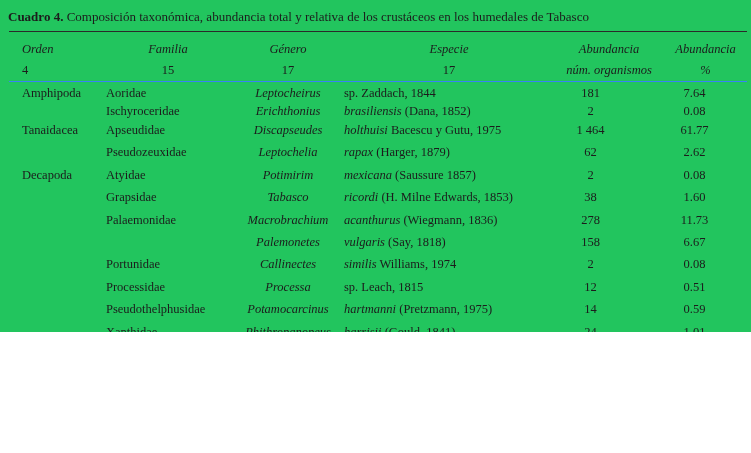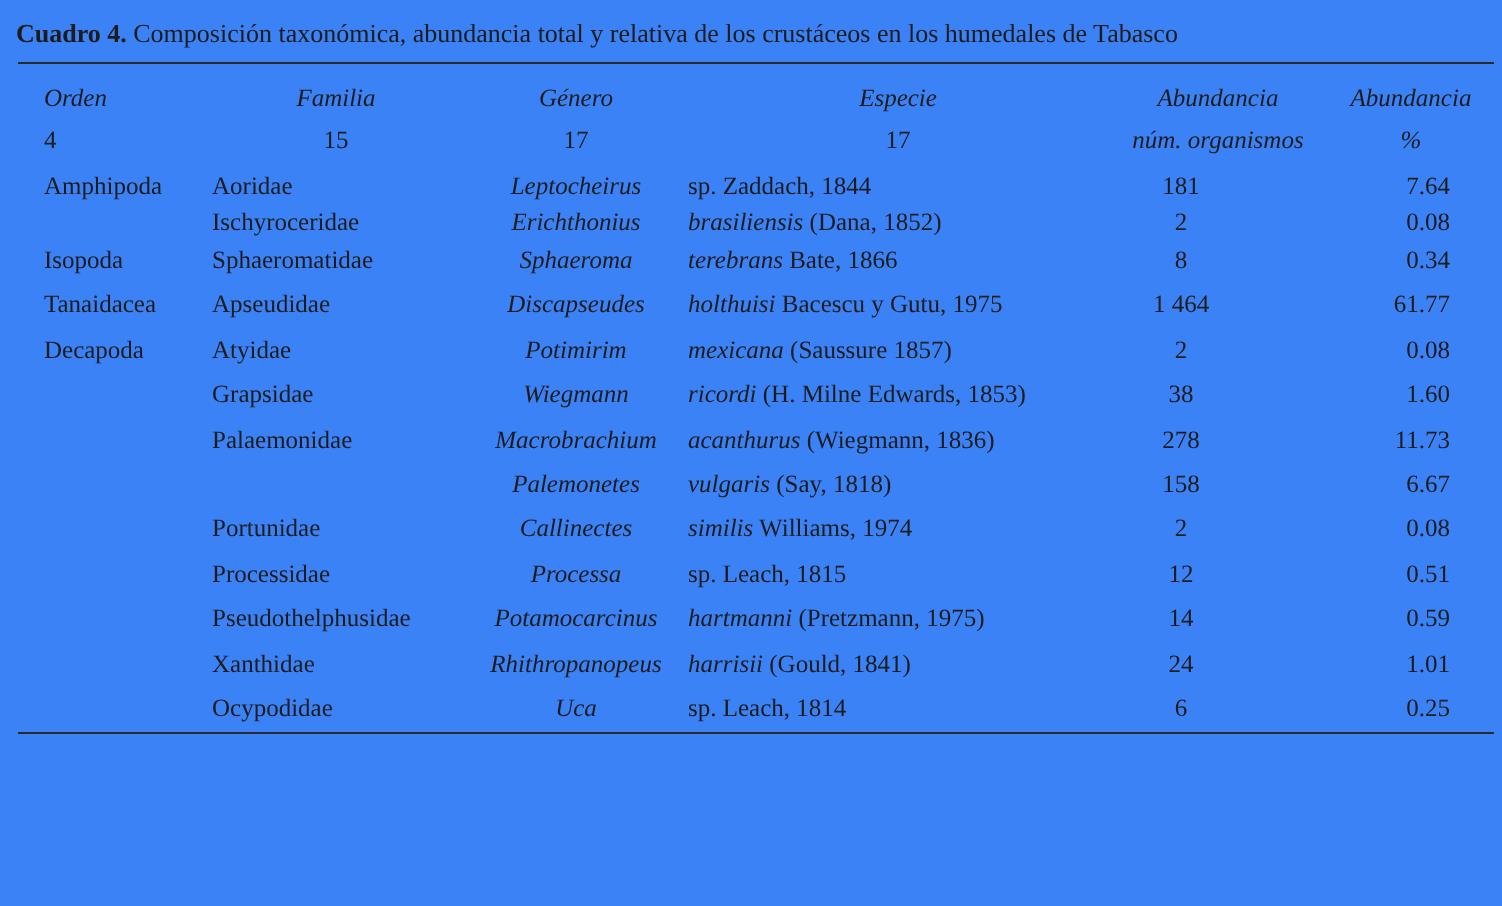--- a/index.html
+++ b/index.html
@@ -1,21 +1,21 @@
 <!DOCTYPE html>
 <html><head>
 <meta charset="utf-8">
 <style>
   html, body { margin: 0; padding: 0; background: #ffffff; }
   .page {
     position: relative;
     width: 751px;
-    height: 453px;
+    height: 332px;
     box-sizing: border-box;
-    background: #3b82f6;
+    background: #22c55e;
     color: #1c1c1c;
     font-family: "Liberation Serif", "DejaVu Serif", serif;
     overflow: hidden;
   }
   .caption {
     margin: 0;
     padding: 9px 8px 0 8px;
     font-size: 13px;
     line-height: 16px;
     white-space: nowrap;
@@ -52,21 +52,21 @@
     height: 22.4px;
     vertical-align: middle;
     white-space: nowrap;
   }
   tr.tight td { height: 15px; }
   td.c-familia { text-align: left; padding-left: 2px; margin-left: 12px; }
   td.c-genero { text-align: center; font-style: italic; }
   td.c-especie { }
   td.c-especie .sp-it { font-style: italic; }
   td.c-num { text-align: center; padding-right: 37px; }
-  td.c-pct { text-align: right; padding-right: 22px; }
+  td.c-pct { text-align: center; padding-right: 22px; }
 </style>
 </head>
 <body>
 
 <div class="page">
 
   <p class="caption"><span class="cap-label">Cuadro 4.</span><span> Composición taxonómica, abundancia total y relativa de los crustáceos en los humedales de Tabasco</span></p>
 
   <table class="tax">
     <colgroup>
@@ -106,47 +106,47 @@
   </tr>
         <tr class="tight">
     <td class="c-orden a-left"></td>
     <td class="c-familia">Ischyroceridae</td>
     <td class="c-genero">Erichthonius</td>
     <td class="c-especie"><span class="sp-it">brasiliensis</span><span> (Dana, 1852)</span></td>
     <td class="c-num">2</td>
     <td class="c-pct">0.08</td>
   </tr>
         <tr>
-    <td class="c-orden a-left">Isopoda</td>
-    <td class="c-familia">Sphaeromatidae</td>
-    <td class="c-genero">Sphaeroma</td>
-    <td class="c-especie"><span class="sp-it">terebrans</span><span> Bate, 1866</span></td>
-    <td class="c-num">8</td>
-    <td class="c-pct">0.34</td>
-  </tr>
-        <tr>
     <td class="c-orden a-left">Tanaidacea</td>
     <td class="c-familia">Apseudidae</td>
     <td class="c-genero">Discapseudes</td>
     <td class="c-especie"><span class="sp-it">holthuisi</span><span> Bacescu y Gutu, 1975</span></td>
     <td class="c-num">1 464</td>
     <td class="c-pct">61.77</td>
   </tr>
         <tr>
+    <td class="c-orden a-left"></td>
+    <td class="c-familia">Pseudozeuxidae</td>
+    <td class="c-genero">Leptochelia</td>
+    <td class="c-especie"><span class="sp-it">rapax</span><span> (Harger, 1879)</span></td>
+    <td class="c-num">62</td>
+    <td class="c-pct">2.62</td>
+  </tr>
+        <tr>
     <td class="c-orden a-left">Decapoda</td>
     <td class="c-familia">Atyidae</td>
     <td class="c-genero">Potimirim</td>
     <td class="c-especie"><span class="sp-it">mexicana</span><span> (Saussure 1857)</span></td>
     <td class="c-num">2</td>
     <td class="c-pct">0.08</td>
   </tr>
         <tr>
     <td class="c-orden a-left"></td>
     <td class="c-familia">Grapsidae</td>
-    <td class="c-genero">Wiegmann</td>
+    <td class="c-genero">Tabasco</td>
     <td class="c-especie"><span class="sp-it">ricordi</span><span> (H. Milne Edwards, 1853)</span></td>
     <td class="c-num">38</td>
     <td class="c-pct">1.60</td>
   </tr>
         <tr>
     <td class="c-orden a-left"></td>
     <td class="c-familia">Palaemonidae</td>
     <td class="c-genero">Macrobrachium</td>
     <td class="c-especie"><span class="sp-it">acanthurus</span><span> (Wiegmann, 1836)</span></td>
     <td class="c-num">278</td>

